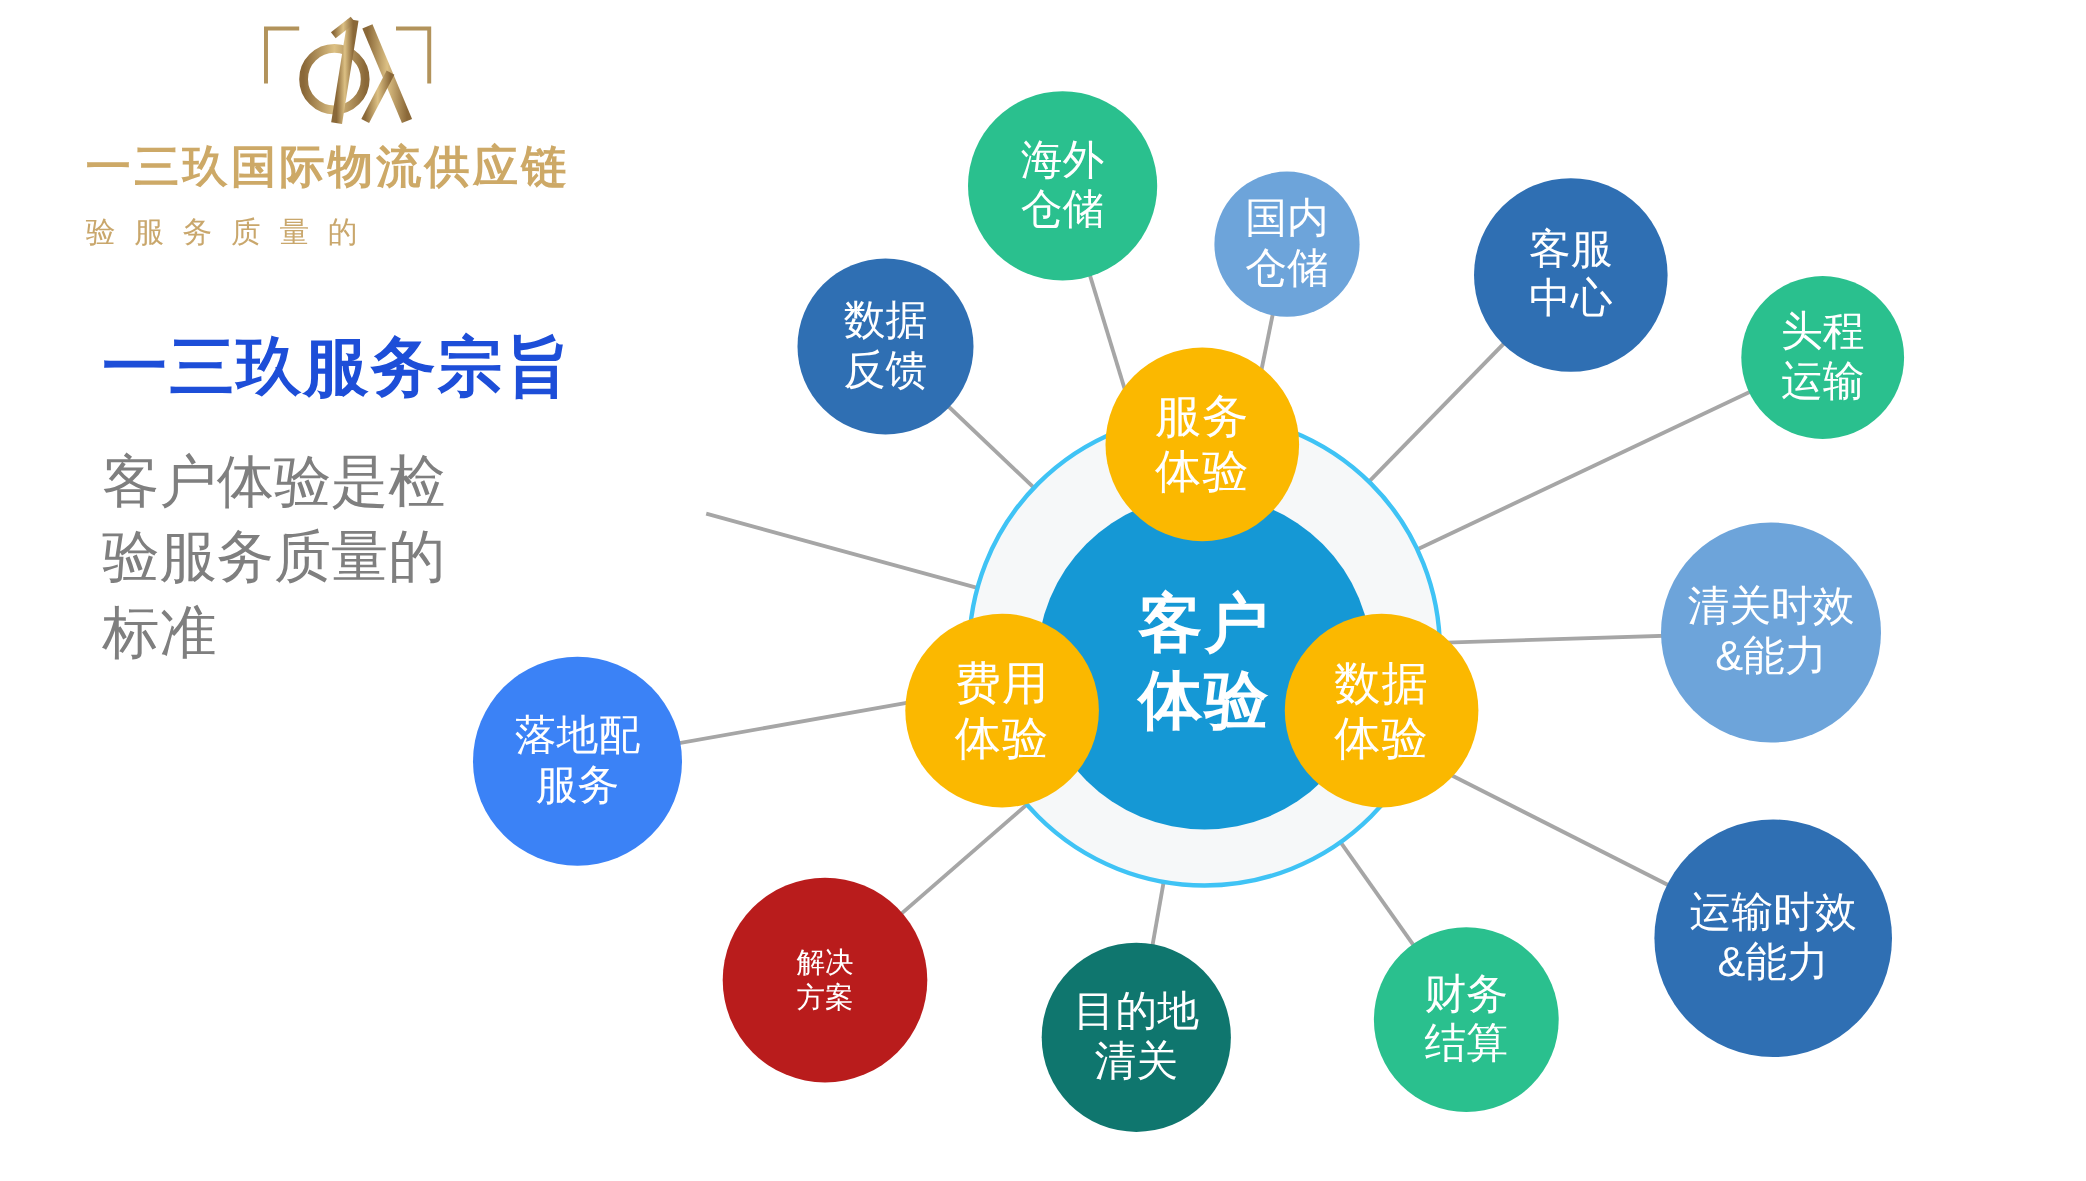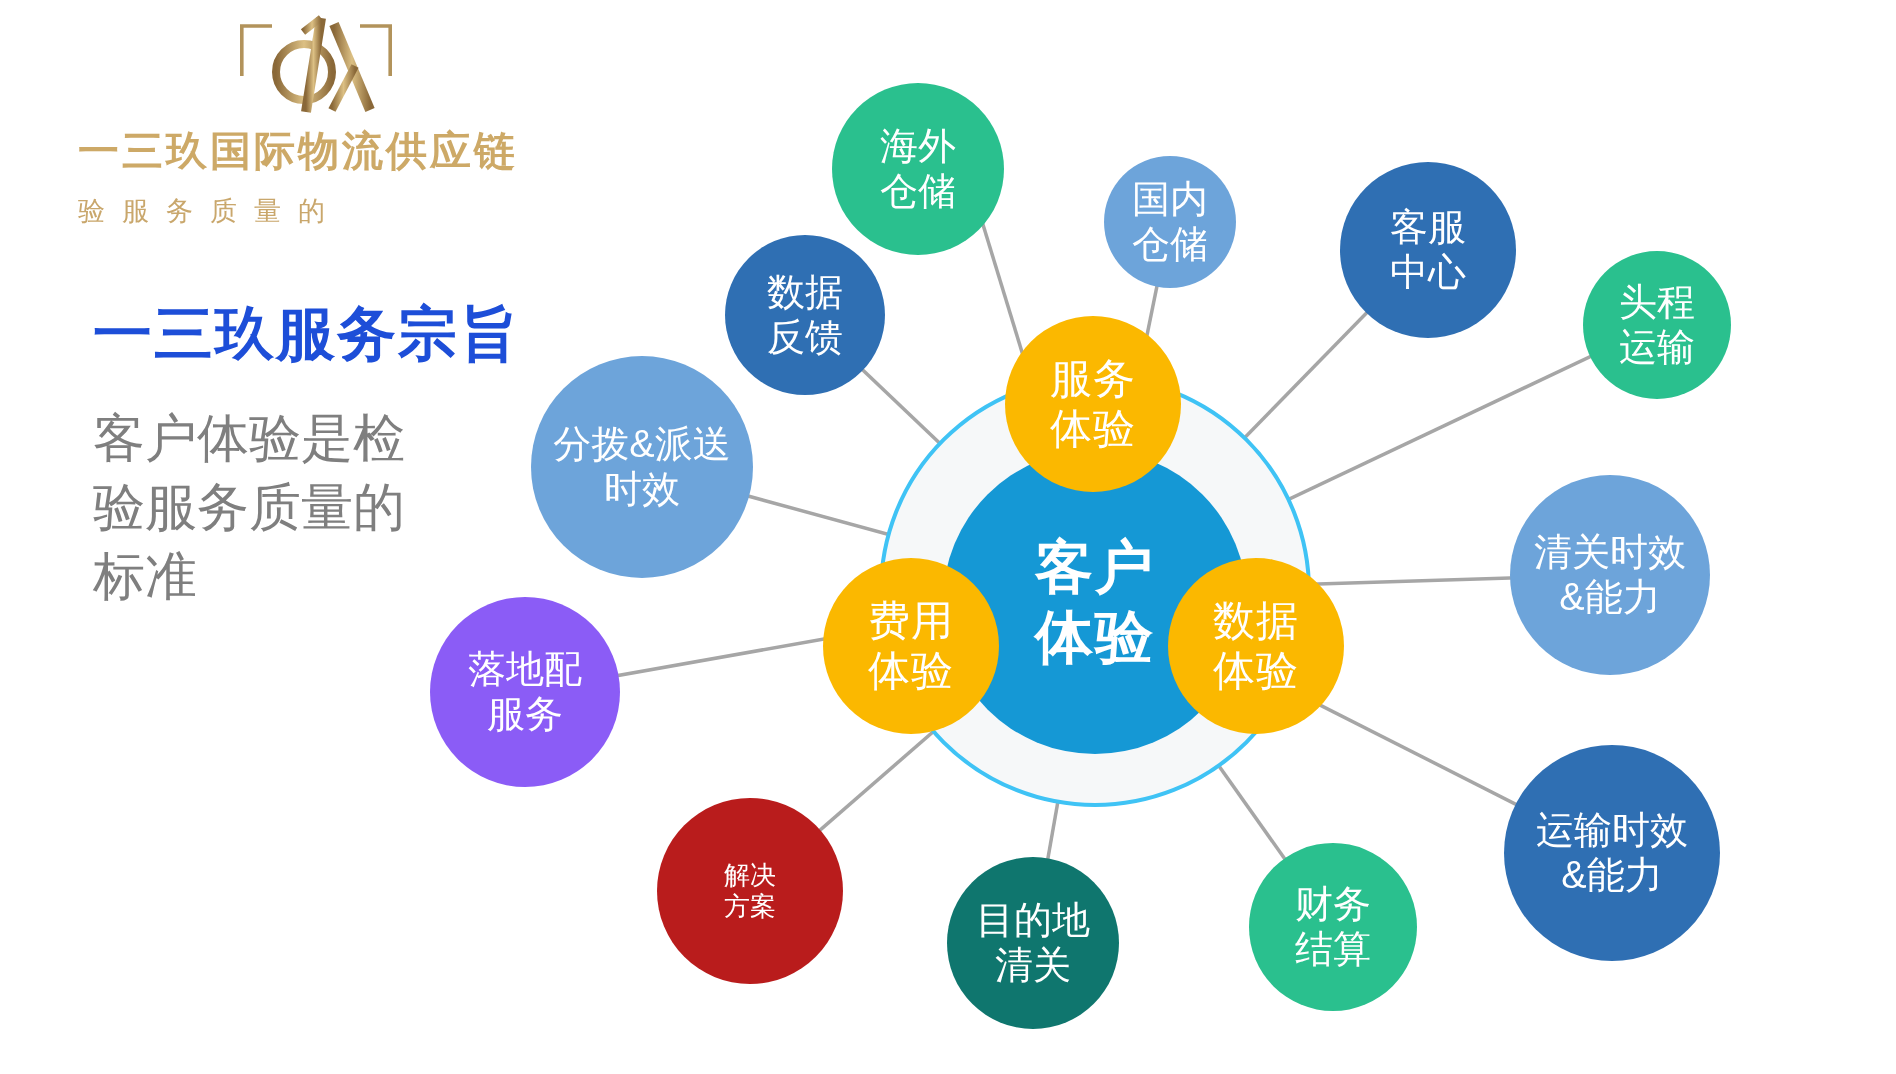--- a/index.html
+++ b/index.html
@@ -72,42 +72,40 @@
         <line x1="1095" y1="591" x2="1033" y2="943" stroke="#A6A6A6" stroke-width="3.5"></line>
         <line x1="1095" y1="591" x2="750" y2="891" stroke="#A6A6A6" stroke-width="3.5"></line>
         <line x1="1095" y1="591" x2="525" y2="692" stroke="#A6A6A6" stroke-width="3.5"></line>
         <line x1="1095" y1="591" x2="642" y2="467" stroke="#A6A6A6" stroke-width="3.5"></line>
         <line x1="1095" y1="591" x2="805" y2="315" stroke="#A6A6A6" stroke-width="3.5"></line>
       </svg>
     <div class="ring" id="hub-ring" style="left: 879px; top: 375px; height: 432px; width: 432px; background: rgb(246, 248, 249); border: 4px solid rgb(63, 195, 245);"></div>
     <div class="center-circle" id="hub-center" style="left: 943px; top: 450px; height: 304px; width: 304px; background: rgb(21, 152, 213); font-size: 58px;">客户
 体验</div>
 
-  <div class="bubble satellite" style="left: 832px; top: 83px; height: 172px; width: 172px; background: rgb(42, 192, 142); font-size: 38px;">海外
+  <div class="bubble satellite" style="left: 880px; top: 83px; height: 172px; width: 172px; background: rgb(42, 192, 142); font-size: 38px;">海外
 仓储</div>
       <div class="bubble satellite" style="left: 1104px; top: 156px; height: 132px; width: 132px; background: rgb(109, 164, 218); font-size: 38px;">国内
 仓储</div>
       <div class="bubble satellite" style="left: 1583px; top: 251px; height: 148px; width: 148px; background: rgb(42, 192, 142); font-size: 38px;">头程
 运输</div>
       <div class="bubble satellite" style="left: 1340px; top: 162px; height: 176px; width: 176px; background: rgb(47, 111, 179); font-size: 38px;">客服
 中心</div>
       <div class="bubble satellite" style="left: 1510px; top: 475px; height: 200px; width: 200px; background: rgb(109, 164, 218); font-size: 38px;">清关时效
 &amp;能力</div>
       <div class="bubble satellite" style="left: 1504px; top: 745px; height: 216px; width: 216px; background: rgb(47, 111, 179); font-size: 38px;">运输时效
 &amp;能力</div>
       <div class="bubble satellite" style="left: 1249px; top: 843px; height: 168px; width: 168px; background: rgb(42, 192, 142); font-size: 38px;">财务
 结算</div>
       <div class="bubble satellite" style="left: 947px; top: 857px; height: 172px; width: 172px; background: #0f766e; font-size: 38px;">目的地
 清关</div>
       <div class="bubble satellite" style="left: 657px; top: 798px; height: 186px; width: 186px; background: #b91c1c; font-size: 26px;">解决
 方案</div>
-      <div class="bubble satellite" style="left: 430px; top: 597px; height: 190px; width: 190px; background: #8b5cf6; font-size: 38px;">落地配
+      <div class="bubble satellite" style="left: 430px; top: 597px; height: 190px; width: 190px; background: #3b82f6; font-size: 38px;">落地配
 服务</div>
-      <div class="bubble satellite" style="left: 531px; top: 356px; height: 222px; width: 222px; background: rgb(109, 164, 218); font-size: 38px;">分拨&amp;派送
-时效</div>
       <div class="bubble satellite" style="left: 725px; top: 235px; height: 160px; width: 160px; background: rgb(47, 111, 179); font-size: 38px;">数据
 反馈</div>
       <div class="bubble inner" style="left: 1005px; top: 316px; height: 176px; width: 176px; background: rgb(251, 184, 0); font-size: 42px;">服务
 体验</div>
       <div class="bubble inner" style="left: 823px; top: 558px; height: 176px; width: 176px; background: rgb(251, 184, 0); font-size: 42px;">费用
 体验</div>
       <div class="bubble inner" style="left: 1168px; top: 558px; height: 176px; width: 176px; background: rgb(251, 184, 0); font-size: 42px;">数据
 体验</div>
     </div>
 

